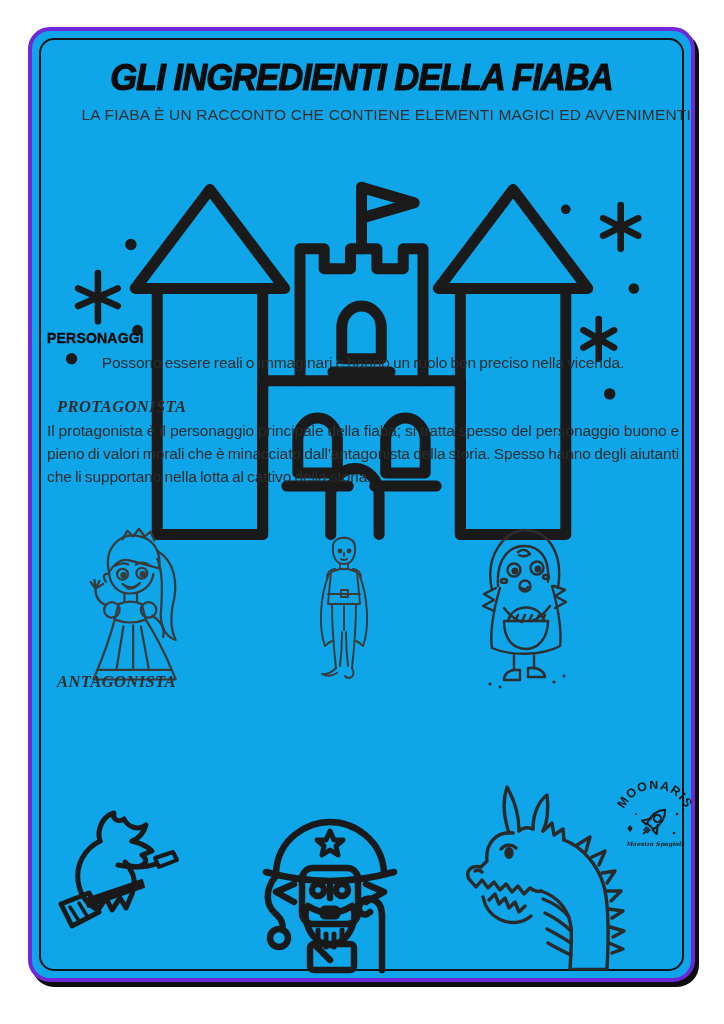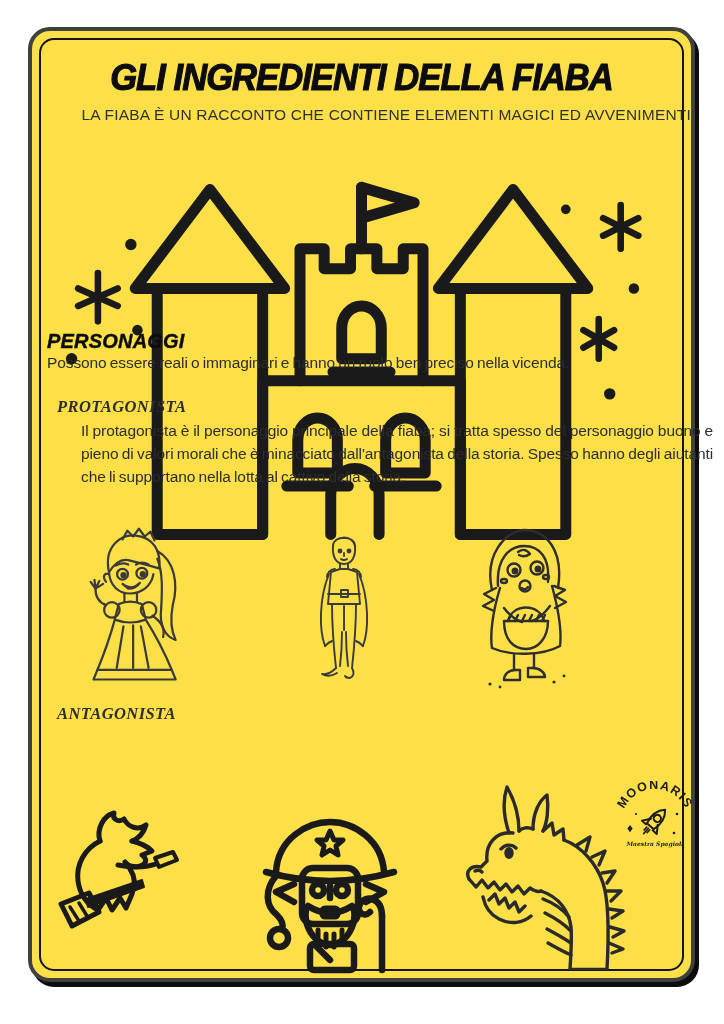--- a/index.html
+++ b/index.html
@@ -1,49 +1,49 @@
 <!DOCTYPE html>
 <html><head>
 <meta charset="utf-8">
 <style>
   * { margin:0; padding:0; box-sizing:border-box; }
   html,body { width:724px; height:1024px; background:#ffffff; overflow:hidden;
               font-family:"Liberation Sans", sans-serif; }
   .sheet { position:absolute; left:0; top:0; width:724px; height:1024px; background:#fff; }
 
   .outer-frame { position:absolute; left:28px; top:27px; width:667px; height:955px;
-                 border:4px solid #404040; border-radius:22px;
-                 box-shadow:4px 5px 0 #0c0c0c; background:#fde047; }
+                 border:4px solid #6d28d9; border-radius:22px;
+                 box-shadow:4px 5px 0 #0c0c0c; background:#0ea5e9; }
   .inner-frame { position:absolute; inset:7px; border:2px solid #141414; border-radius:15px; }
 
   .abs { position:absolute; }
 
   .page-title { top:26px; left:0; width:100%; text-align:center;
     font-size:36px; font-weight:700; font-style:italic; color:#0c0c0c;
     letter-spacing:-1px; -webkit-text-stroke:1.1px #0c0c0c;
     transform:scaleX(.96); transform-origin:center; white-space:nowrap; }
 
   .subtitle { top:72px; left:0; width:100%; text-align:right;
     font-size:15.5px; line-height:23px; color:#303030; letter-spacing:.2px; }
   .subtitle span { display:block; }
 
   .castle-wrap { top:130px; left:0; width:100%; text-align:center; }
 
-  .h-bold { font-size:20px; font-weight:700; font-style:italic; color:#0c0c0c;
+  .h-bold { font-size:14px; font-weight:700; color:#0c0c0c;
             letter-spacing:.2px; -webkit-text-stroke:.4px #0c0c0c; }
   .h-light { font-size:16.5px; font-style:italic; color:#2d2d2d; letter-spacing:.4px;font-family:Liberation Serif, serif; }
   .para { font-size:15.5px; line-height:23px; color:#2d2d2d; letter-spacing:-.1px;
-          word-spacing:-1px; width:632px; }
-  .just { text-align:justify;margin-left:34px; }
+          word-spacing:-1px; width:632px;text-align:center; }
+  .just { text-align:justify; }
 
   .pos-personaggi-h { left:15px; top:299px; }
   .pos-para1        { left:15px; top:320px; }
   .pos-protagonista-h { left:25px; top:366px; }
   .pos-para2        { left:15px; top:388px; }
-  .pos-antagonista-h  { left:25px; top:673px; }
+  .pos-antagonista-h  { left:25px; top:641px; }
   .pos-para3        { left:15px; top:694px; }
 
   .pos-princess { left:48px;  top:495px; width:114px; height:164px; }
   .pos-prince   { left:276px; top:501px; width:74px;  height:152px; }
   .pos-hood     { left:438px; top:492px; width:112px; height:168px; }
   .pos-witch    { left:20px;  top:772px; width:132px; height:132px; }
   .pos-wizard   { left:224px; top:779px; width:148px; height:168px; }
   .pos-dragon   { left:427px; top:752px; width:168px; height:190px; }
   .pos-logo     { left:578px; top:750px; width:90px;  height:70px; }
 

